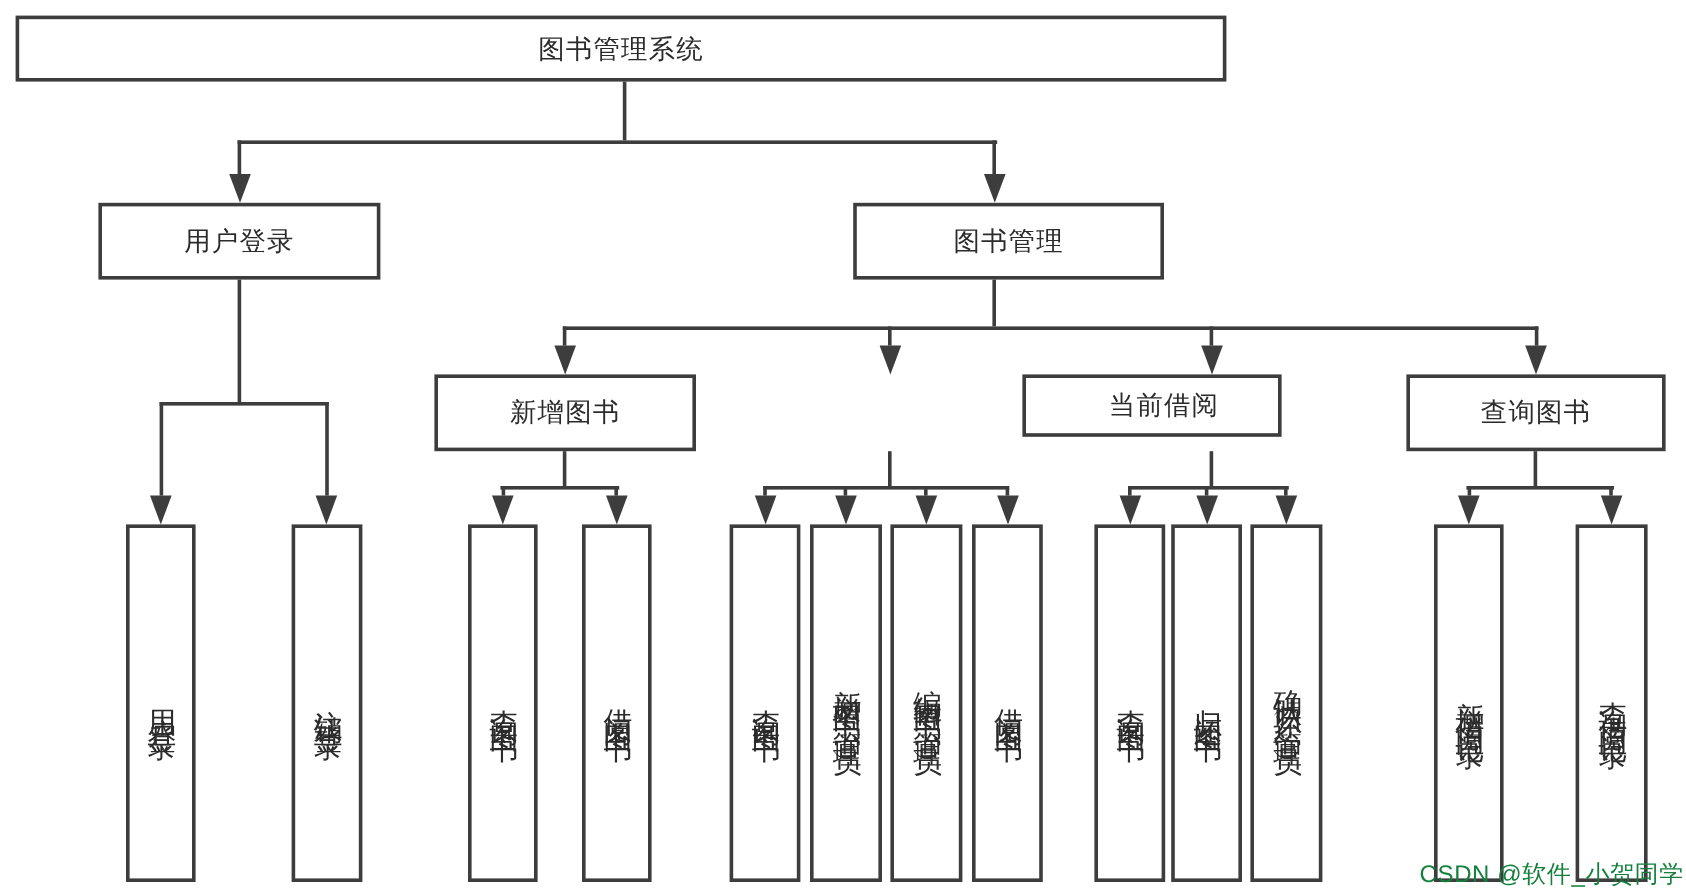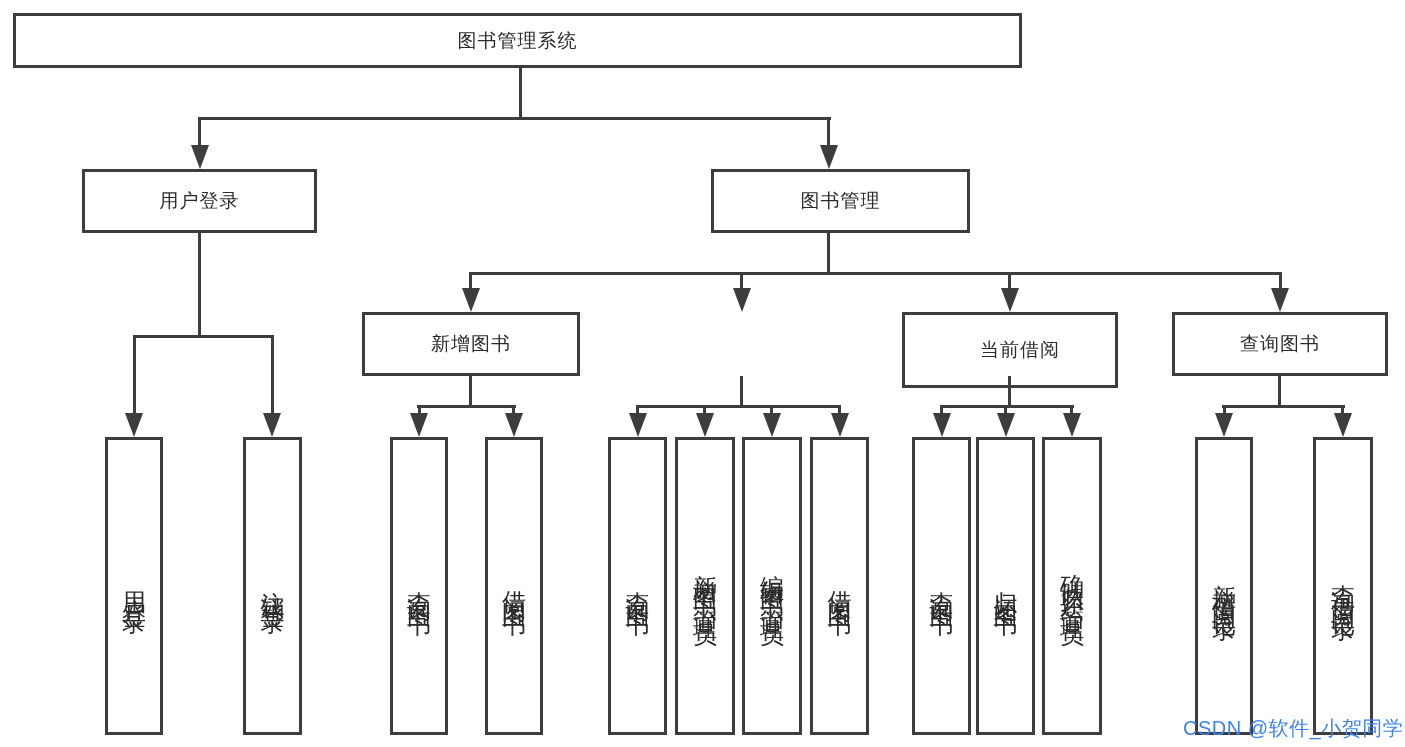--- a/index.html
+++ b/index.html
@@ -15,21 +15,21 @@
     position: absolute;
     box-sizing: border-box;
     border: 3px solid #3d3d3d;
     background: #ffffff;
     display: flex;
     align-items: center;
     justify-content: center;
     color: #2b2b2b;
   }
   .h-node span {
-    font-size: 19px;
+    font-size: 22px;
     letter-spacing: 1px;
     white-space: nowrap;
     text-align: right;
   }
   .v-node span {
     writing-mode: vertical-rl;
     text-orientation: mixed;
     font-size: 24px;
     letter-spacing: 7px;
     line-height: 1;
@@ -44,21 +44,21 @@
     height: 0;
     border-left: 9px solid transparent;
     border-right: 9px solid transparent;
     border-top: 24px solid #3d3d3d;
   }
   .watermark {
     position: absolute;
     left: 1183px;
     top: 715px;
     font-size: 20px;
-    color: #3b82f6;
+    color: #15803d;
     letter-spacing: 0.5px;
     white-space: nowrap;
     z-index: 5;
   }
 </style>
 </head>
 <body>
 
 <div class="canvas">
 
@@ -69,21 +69,21 @@
   <div class="node h-node" style="left:82px; top:169px; width:235px; height:64px;">
     <span>用户登录</span>
   </div>
   <div class="node h-node" style="left:711px; top:169px; width:259px; height:64px;">
     <span>图书管理</span>
   </div>
 
   <div class="node h-node" style="left:362px; top:312px; width:218px; height:64px;">
     <span>新增图书</span>
   </div>
-  <div class="node h-node" style="left:902px; top:312px; width:216px; height:76px;padding-left:20px;">
+  <div class="node h-node" style="left:852px; top:312px; width:216px; height:52px;padding-left:20px;">
     <span>当前借阅</span>
   </div>
   <div class="node h-node" style="left:1172px; top:312px; width:216px; height:64px;">
     <span>查询图书</span>
   </div>
 
   <div class="node v-node" style="left:105px; top:437px; width:58px; height:298px;">
     <span>用户登录</span>
   </div>
   <div class="node v-node" style="left:243px; top:437px; width:59px; height:298px;">

